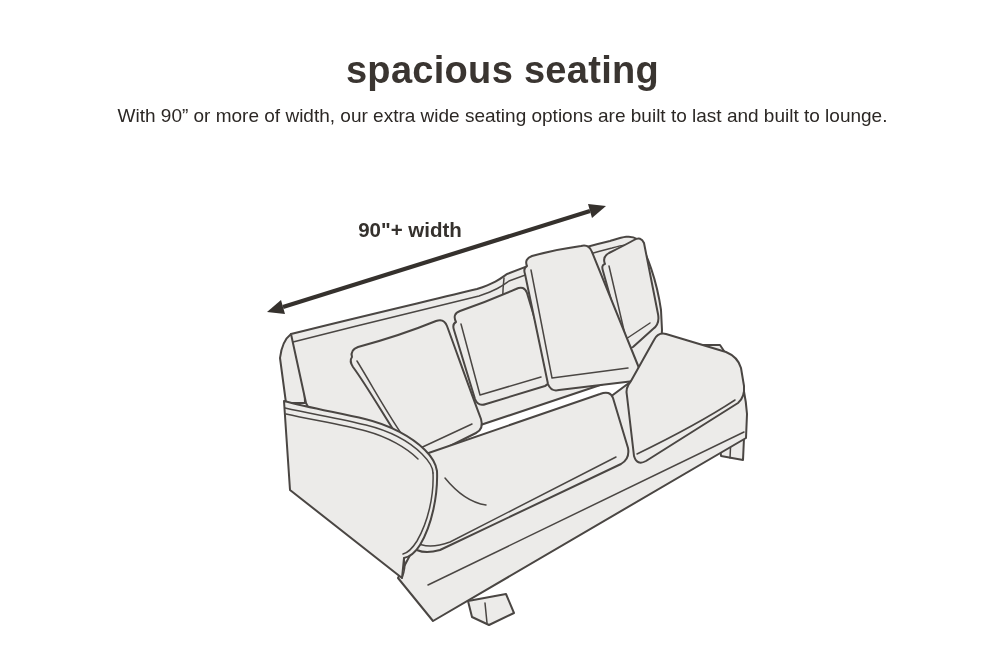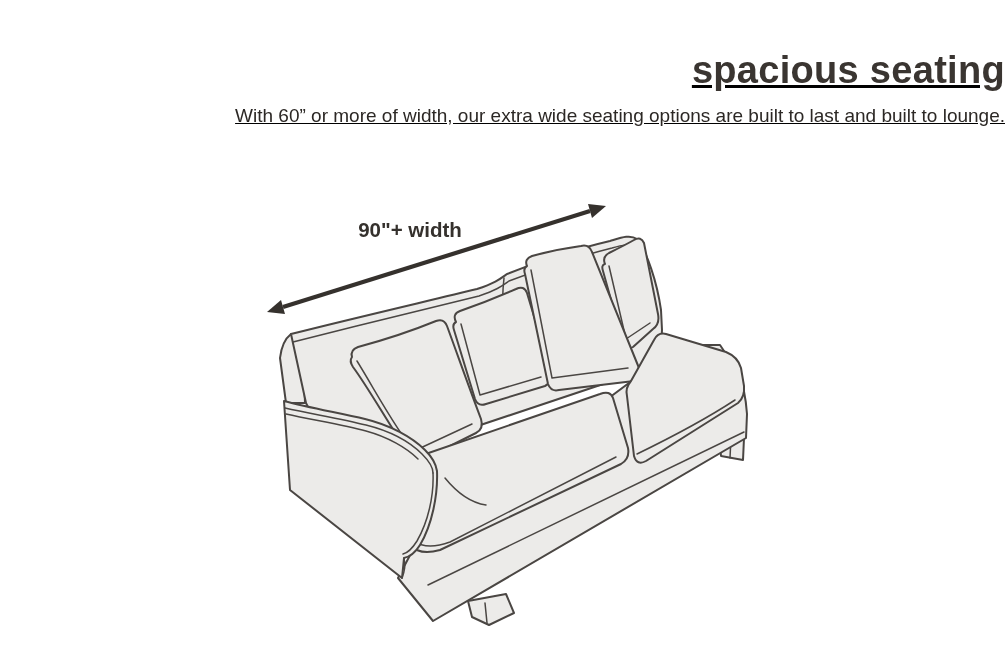--- a/index.html
+++ b/index.html
@@ -5,22 +5,21 @@
   html,body{margin:0;padding:0;background:#ffffff;}
   .page{
     position:relative;
     width:1005px;height:671px;
     background:#ffffff;
     overflow:hidden;
     font-family:"Liberation Sans","DejaVu Sans",sans-serif;
   }
   .copy{
     position:absolute;top:0;left:0;width:100%;
-    text-align:right;
-    text-decoration:underline;
+    text-align:center;
   }
   .title{
     margin:0;padding-top:49px;
     font-size:38px;font-weight:bold;
     color:#3a3531;letter-spacing:.3px;
   }
   .desc{
     margin:11px 0 0;
     font-size:19px;line-height:25px;
     color:#2c2825;
@@ -39,21 +38,21 @@
   }
 </style>
 </head>
 <body>
 
 <div class="page">
 
   <div class="copy">
     <h1 class="title">spacious seating</h1>
     <p class="desc">
-      <span>With 60” or more of width, our extra wide seating options are built to last and built to lounge.</span><br>
+      <span>With 90” or more of width, our extra wide seating options are built to last and built to lounge.</span><br>
     </p>
   </div>
 
   <svg class="diagram-svg" width="1005" height="671" viewBox="0 0 1005 671" aria-hidden="true">
 
     <g>
       <line class="arrow-line" x1="283" y1="307" x2="590" y2="211"></line>
       <polygon class="arrow-head" points="267,312 285,314 281,300"></polygon>
       <polygon class="arrow-head" points="606,206 592,218 588,204"></polygon>
       <text class="dim-label" x="410" y="237" text-anchor="middle">90"+ width</text>

